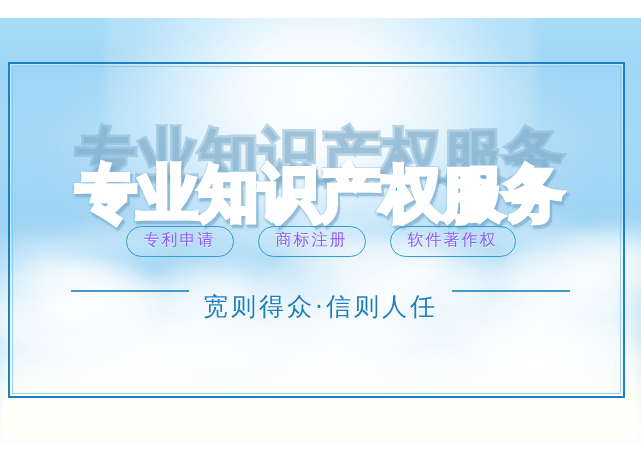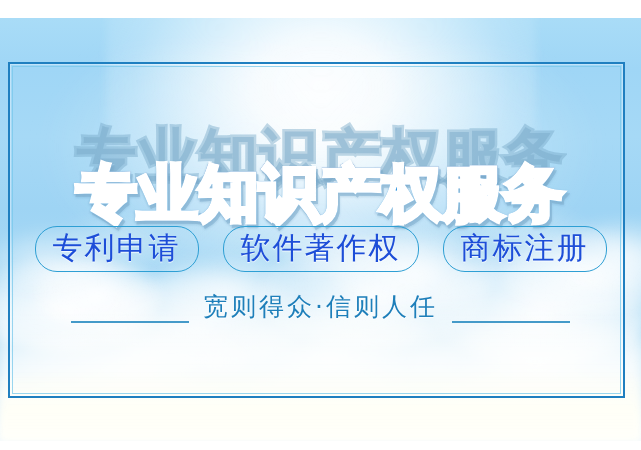--- a/index.html
+++ b/index.html
@@ -145,33 +145,33 @@
   
   .badges{
     position:absolute;left:0;top:226px;width:641px;
     display:flex;justify-content:center;align-items:center;
     gap:24px;
   }
   .badge{
     border:1.6px solid #2e9fd4;
     border-radius:22px;
     padding:5px 17px 7px 17px;
-    font-size:30px;
+    font-size:16px;
     line-height:1.05;
     letter-spacing:2px;
-    color:#1d4ed8;
+    color:#8b5cf6;
     white-space:nowrap;
     text-shadow:0 1px 1px rgba(255,255,255,.85);
     background:rgba(255,255,255,.04);
   }
 
   
   .tagline{
     position:absolute;left:0;top:290px;width:641px;
-    display:flex;justify-content:center;align-items:flex-end;
+    display:flex;justify-content:center;align-items:flex-start;
     gap:14px;
   }
   .rule{
     width:118px;height:2px;
     background:#3a95c6;
     opacity:.95;
   }
   .tagline-text{
     font-size:25px;
     letter-spacing:3px;
@@ -216,22 +216,22 @@
   <div class="frame"></div>
   <div class="frame-inner"></div>
 
   <div class="content">
 
     <div class="headline-shadow">专业知识产权服务</div>
     <h1 class="headline">专业知识产权服务</h1>
 
     <div class="badges">
       <span class="badge">专利申请</span>
+      <span class="badge">商标注册</span>
       <span class="badge">软件著作权</span>
-      <span class="badge">商标注册</span>
     </div>
 
     <div class="tagline">
       <span class="rule"></span>
       <span class="tagline-text">宽则得众·信则人任</span>
       <span class="rule"></span>
     </div>
 
   </div>
 

